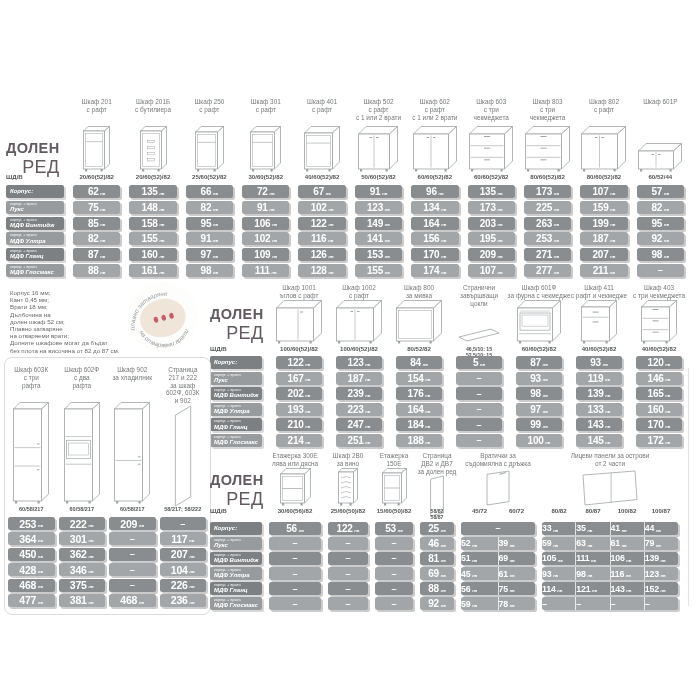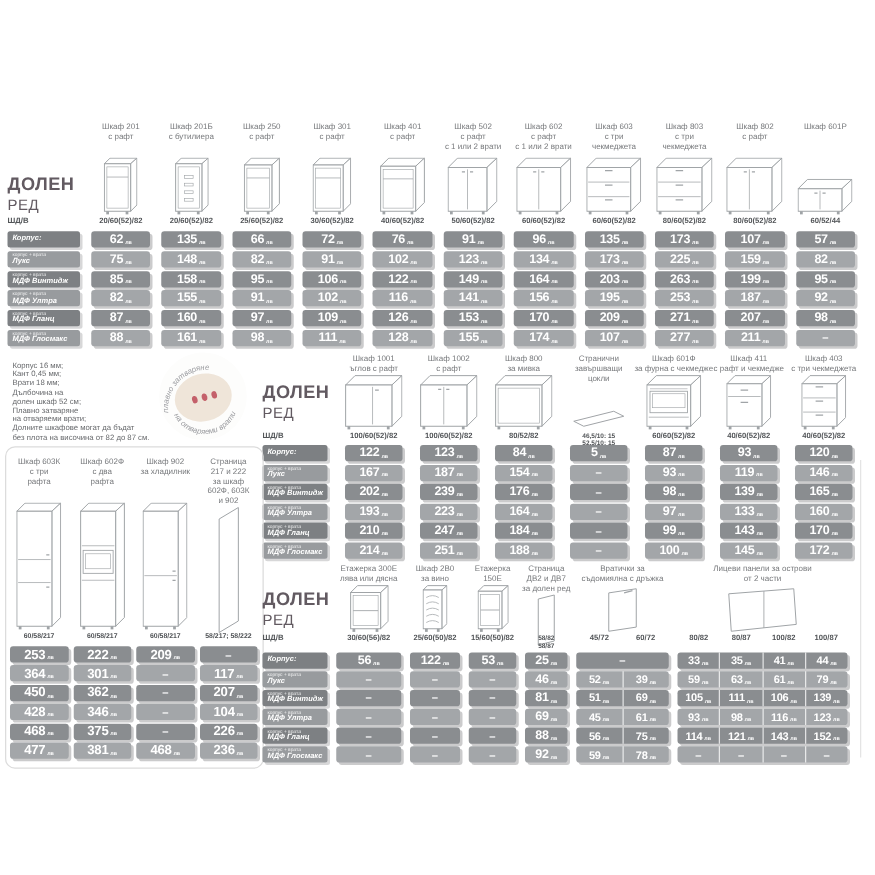--- a/index.html
+++ b/index.html
@@ -27,26 +27,26 @@
   .dimcell{flex:1;}
   .vbox{height:var(--rh);margin-bottom:var(--rg);border-radius:2.5px;color:#fff;display:flex;
         align-items:center;justify-content:center;box-shadow:2px 2px 0 rgba(130,132,134,.42);}
   .row-d{background:#8a8d90;}
   .row-l{background:#a3a6a9;}
   .num{font-weight:700;font-size:10px;letter-spacing:-.2px;}
   #t4 .num{font-size:10.5px;}
   .unit{font-size:4.3px;font-weight:700;margin-left:1.5px;margin-top:3.5px;}
   .dash{font-weight:700;font-size:9px;}
   .multi{padding:0;}
-  .mcell{flex:1;display:flex;align-items:center;justify-content:center;height:100%;min-width:0;}
+  .mcell{flex:1;display:flex;align-items:center;height:100%;min-width:0;}
   .mcell.sep{border-left:1px solid rgba(255,255,255,.75);}
   .mcell .num{font-size:8.8px;}
   .rtitle{color:#625a61;}
   .rtitle .l1{font-size:14.5px;font-weight:700;letter-spacing:.4px;}
-  .rtitle .l2{font-size:12px;font-weight:400;letter-spacing:.4px;margin-top:1px;}
+  .rtitle .l2{font-size:18px;font-weight:400;letter-spacing:.4px;margin-top:1px;text-align:right;}
   .dimlbl{font-size:6.2px;font-weight:700;color:#515457;}
   .lbox{height:var(--rh);margin-bottom:var(--rg);border-radius:2px;color:#fff;padding-left:4px;
         display:flex;flex-direction:column;justify-content:center;box-shadow:2px 2px 0 rgba(130,132,134,.32);}
   .lrow-d{background:#7d8083;}
   .lrow-l{background:#989b9e;}
   .lbl-sm{font-size:3.9px;line-height:1.1;opacity:.9;}
   .lbl-mn{font-size:6px;font-weight:700;font-style:italic;line-height:1.15;white-space:nowrap;}
   .notes{position:absolute;left:10px;top:289px;width:200px;font-size:6.2px;line-height:7.2px;color:#67696c;}
   #stamp{position:absolute;left:126px;top:280px;transform:rotate(-14deg);}
   .frame{position:absolute;left:4px;top:357px;width:205px;height:256px;border:1px solid #dcdcdc;border-radius:8px;}
@@ -281,21 +281,21 @@
               <rect x="0.5" y="7" width="28" height="36" fill="#fff" stroke="#a0a4a7" stroke-width="0.8"></rect>
               <rect x="2" y="43" width="2.2" height="2.5" fill="#a0a4a7"></rect>
               <rect x="24.5" y="43" width="2.2" height="2.5" fill="#a0a4a7"></rect>
               <rect x="2.5" y="9.5" width="24" height="31" fill="none" stroke="#a0a4a7" stroke-width="0.5"></rect>
               <line x1="2.5" y1="17.080000000000002" x2="26.5" y2="17.080000000000002" stroke="#a0a4a7" stroke-width="0.6"></line>
             </svg>
           </div>
         </div>
         <div class="dimslot">40/60(52)/82</div>
         <div class="vbox row-d">
-          <span class="num">76</span>
+          <span class="num">67</span>
           <span class="unit">лв</span>
         </div>
         <div class="vbox row-l">
           <span class="num">102</span>
           <span class="unit">лв</span>
         </div>
         <div class="vbox row-d">
           <span class="num">122</span>
           <span class="unit">лв</span>
         </div>

